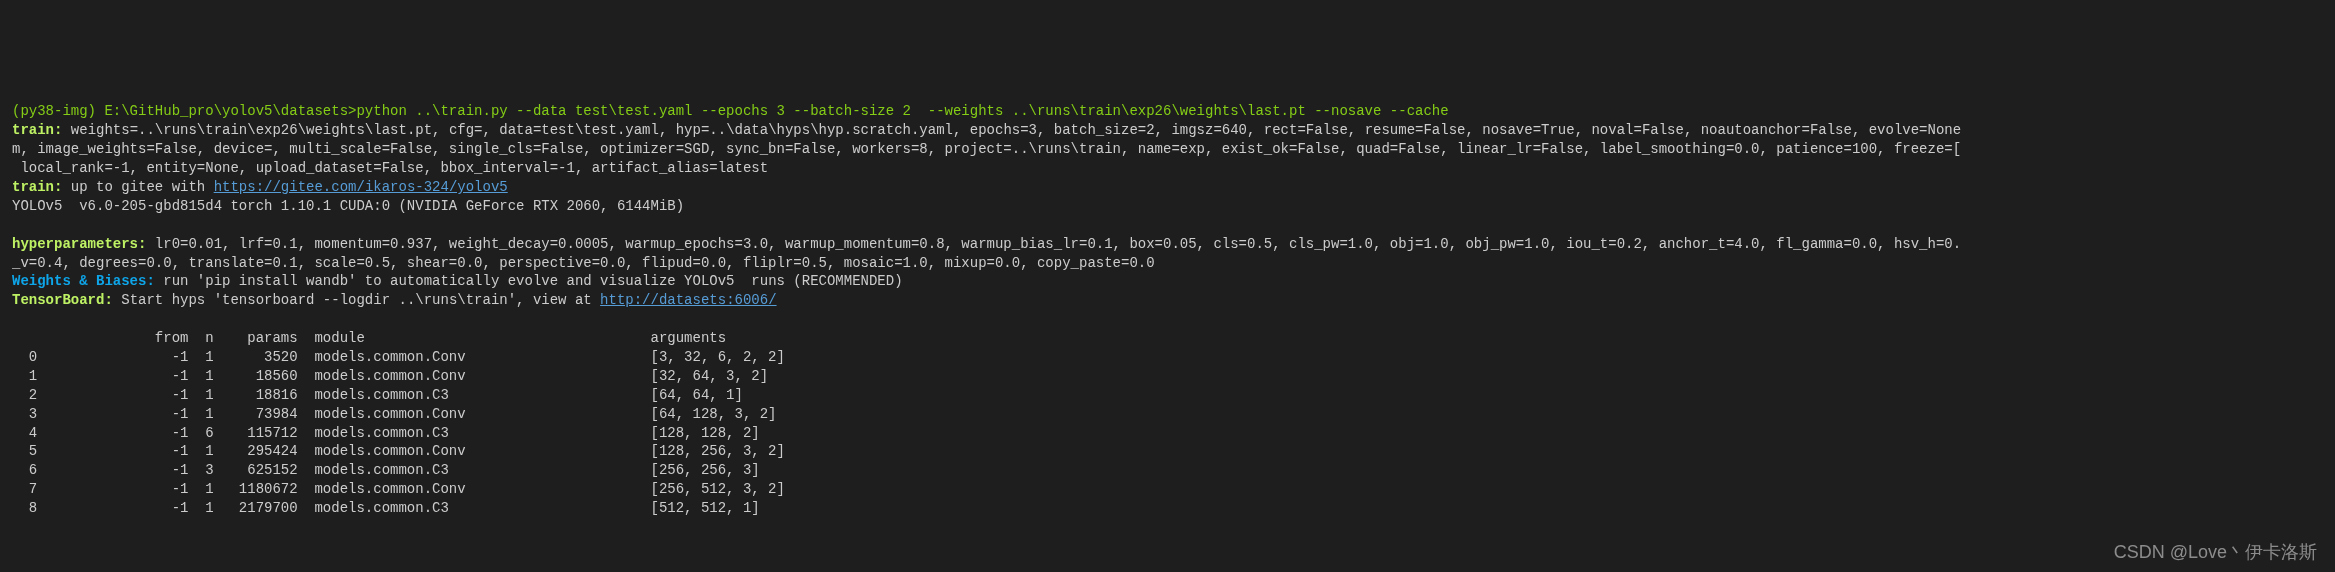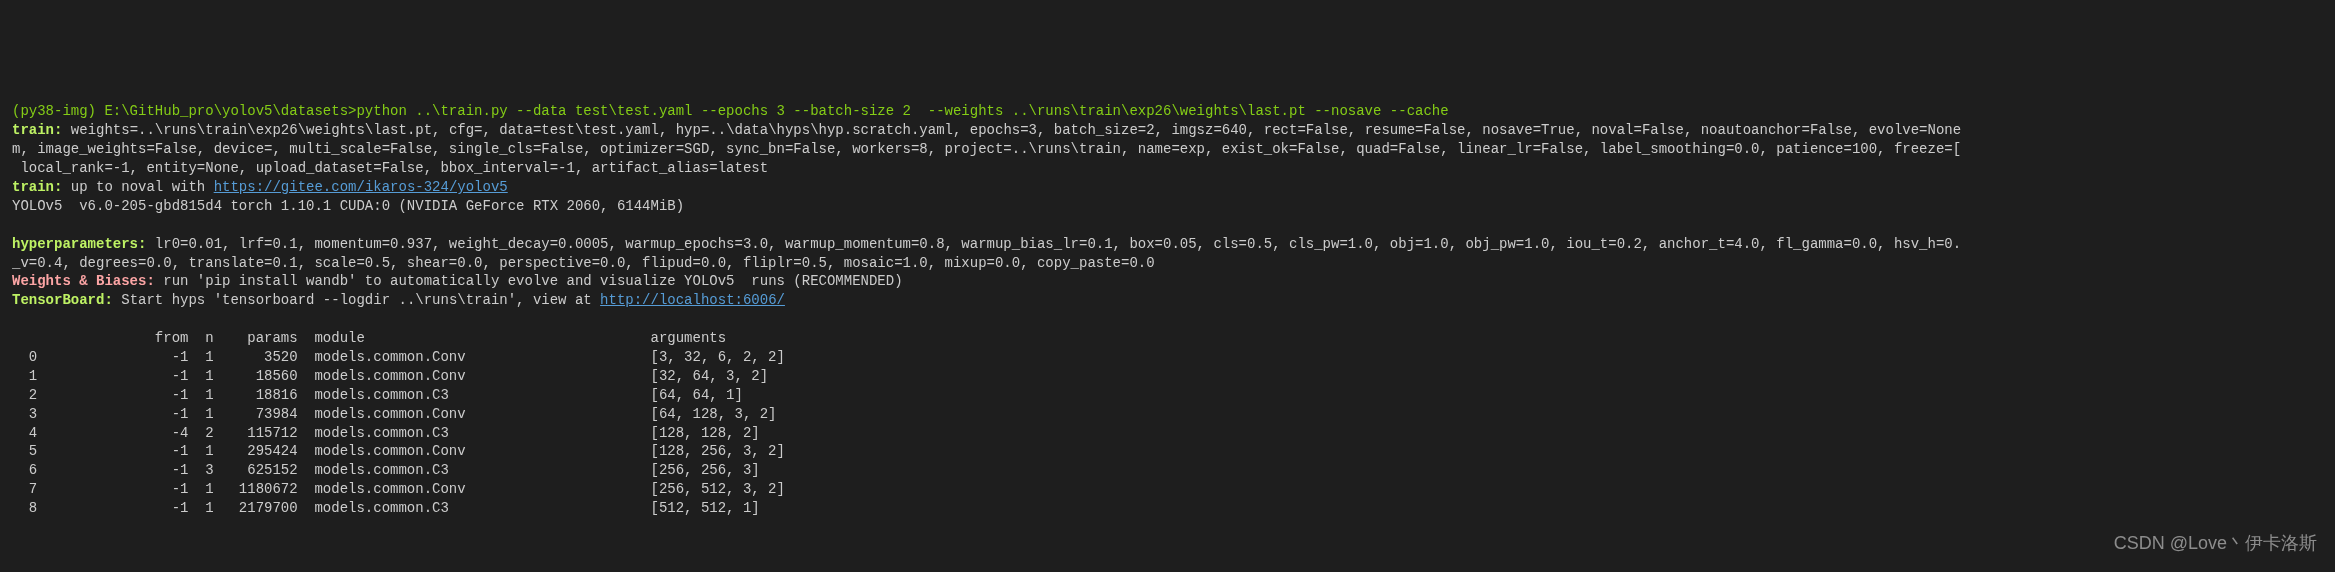--- a/index.html
+++ b/index.html
@@ -24,33 +24,33 @@
       white-space: pre;
     }
     .prompt-prefix {
       color: #84cc16;
     }
     .label-cyan {
       color: #bef264;
       font-weight: bold;
     }
     .label-orange {
-      color: #fca5a5;
+      color: #0ea5e9;
       font-weight: bold;
     }
     .link {
       color: #569cd6;
       text-decoration: underline;
     }
     .normal {
       color: #cccccc;
     }
     .watermark {
       position: absolute;
-      bottom: 17px;
+      bottom: 8px;
       right: 18px;
       font-family: sans-serif;
       font-size: 18px;
       color: #bbbbbb;
       opacity: 0.7;
     }
     .table-row {
       white-space: pre;
       text-align: center;
     }
@@ -58,34 +58,34 @@
 </head>
 <body>
 
 
 
 <div class="terminal-output">
 <span class="prompt-prefix">(py38-img) E:\GitHub_pro\yolov5\datasets&gt;python ..\train.py --data test\test.yaml --epochs 3 --batch-size 2  --weights ..\runs\train\exp26\weights\last.pt --nosave --cache</span>
 <span class="label-cyan">train:</span><span class="normal"> weights=..\runs\train\exp26\weights\last.pt, cfg=, data=test\test.yaml, hyp=..\data\hyps\hyp.scratch.yaml, epochs=3, batch_size=2, imgsz=640, rect=False, resume=False, nosave=True, noval=False, noautoanchor=False, evolve=None
 m, image_weights=False, device=, multi_scale=False, single_cls=False, optimizer=SGD, sync_bn=False, workers=8, project=..\runs\train, name=exp, exist_ok=False, quad=False, linear_lr=False, label_smoothing=0.0, patience=100, freeze=[
  local_rank=-1, entity=None, upload_dataset=False, bbox_interval=-1, artifact_alias=latest</span>
-<span class="label-cyan">train:</span><span class="normal"> up to noval with </span><a class="link">https://gitee.com/ikaros-324/yolov5</a>
+<span class="label-cyan">train:</span><span class="normal"> up to gitee with </span><a class="link">https://gitee.com/ikaros-324/yolov5</a>
 <span class="normal">YOLOv5  v6.0-205-gbd815d4 torch 1.10.1 CUDA:0 (NVIDIA GeForce RTX 2060, 6144MiB)</span>
 
 <span class="label-cyan">hyperparameters:</span><span class="normal"> lr0=0.01, lrf=0.1, momentum=0.937, weight_decay=0.0005, warmup_epochs=3.0, warmup_momentum=0.8, warmup_bias_lr=0.1, box=0.05, cls=0.5, cls_pw=1.0, obj=1.0, obj_pw=1.0, iou_t=0.2, anchor_t=4.0, fl_gamma=0.0, hsv_h=0.
 _v=0.4, degrees=0.0, translate=0.1, scale=0.5, shear=0.0, perspective=0.0, flipud=0.0, fliplr=0.5, mosaic=1.0, mixup=0.0, copy_paste=0.0</span>
 <span class="label-orange">Weights &amp; Biases:</span><span class="normal"> run 'pip install wandb' to automatically evolve and visualize YOLOv5  runs (RECOMMENDED)</span>
-<span class="label-cyan">TensorBoard:</span><span class="normal"> Start hyps 'tensorboard --logdir ..\runs\train', view at </span><a class="link">http://localhost:6006/</a>
+<span class="label-cyan">TensorBoard:</span><span class="normal"> Start hyps 'tensorboard --logdir ..\runs\train', view at </span><a class="link">http://datasets:6006/</a>
 
 <span class="normal">                 from  n    params  module                                  arguments</span>
 <span class="normal table-row">  0                -1  1      3520  models.common.Conv                      [3, 32, 6, 2, 2]</span>
 <span class="normal table-row">  1                -1  1     18560  models.common.Conv                      [32, 64, 3, 2]</span>
 <span class="normal table-row">  2                -1  1     18816  models.common.C3                        [64, 64, 1]</span>
 <span class="normal table-row">  3                -1  1     73984  models.common.Conv                      [64, 128, 3, 2]</span>
-<span class="normal table-row">  4                -4  2    115712  models.common.C3                        [128, 128, 2]</span>
+<span class="normal table-row">  4                -1  6    115712  models.common.C3                        [128, 128, 2]</span>
 <span class="normal table-row">  5                -1  1    295424  models.common.Conv                      [128, 256, 3, 2]</span>
 <span class="normal table-row">  6                -1  3    625152  models.common.C3                        [256, 256, 3]</span>
 <span class="normal table-row">  7                -1  1   1180672  models.common.Conv                      [256, 512, 3, 2]</span>
 <span class="normal table-row">  8                -1  1   2179700  models.common.C3                        [512, 512, 1]</span>
 </div>
 
 <div class="watermark">CSDN @Love丶伊卡洛斯</div>
 
 
 

